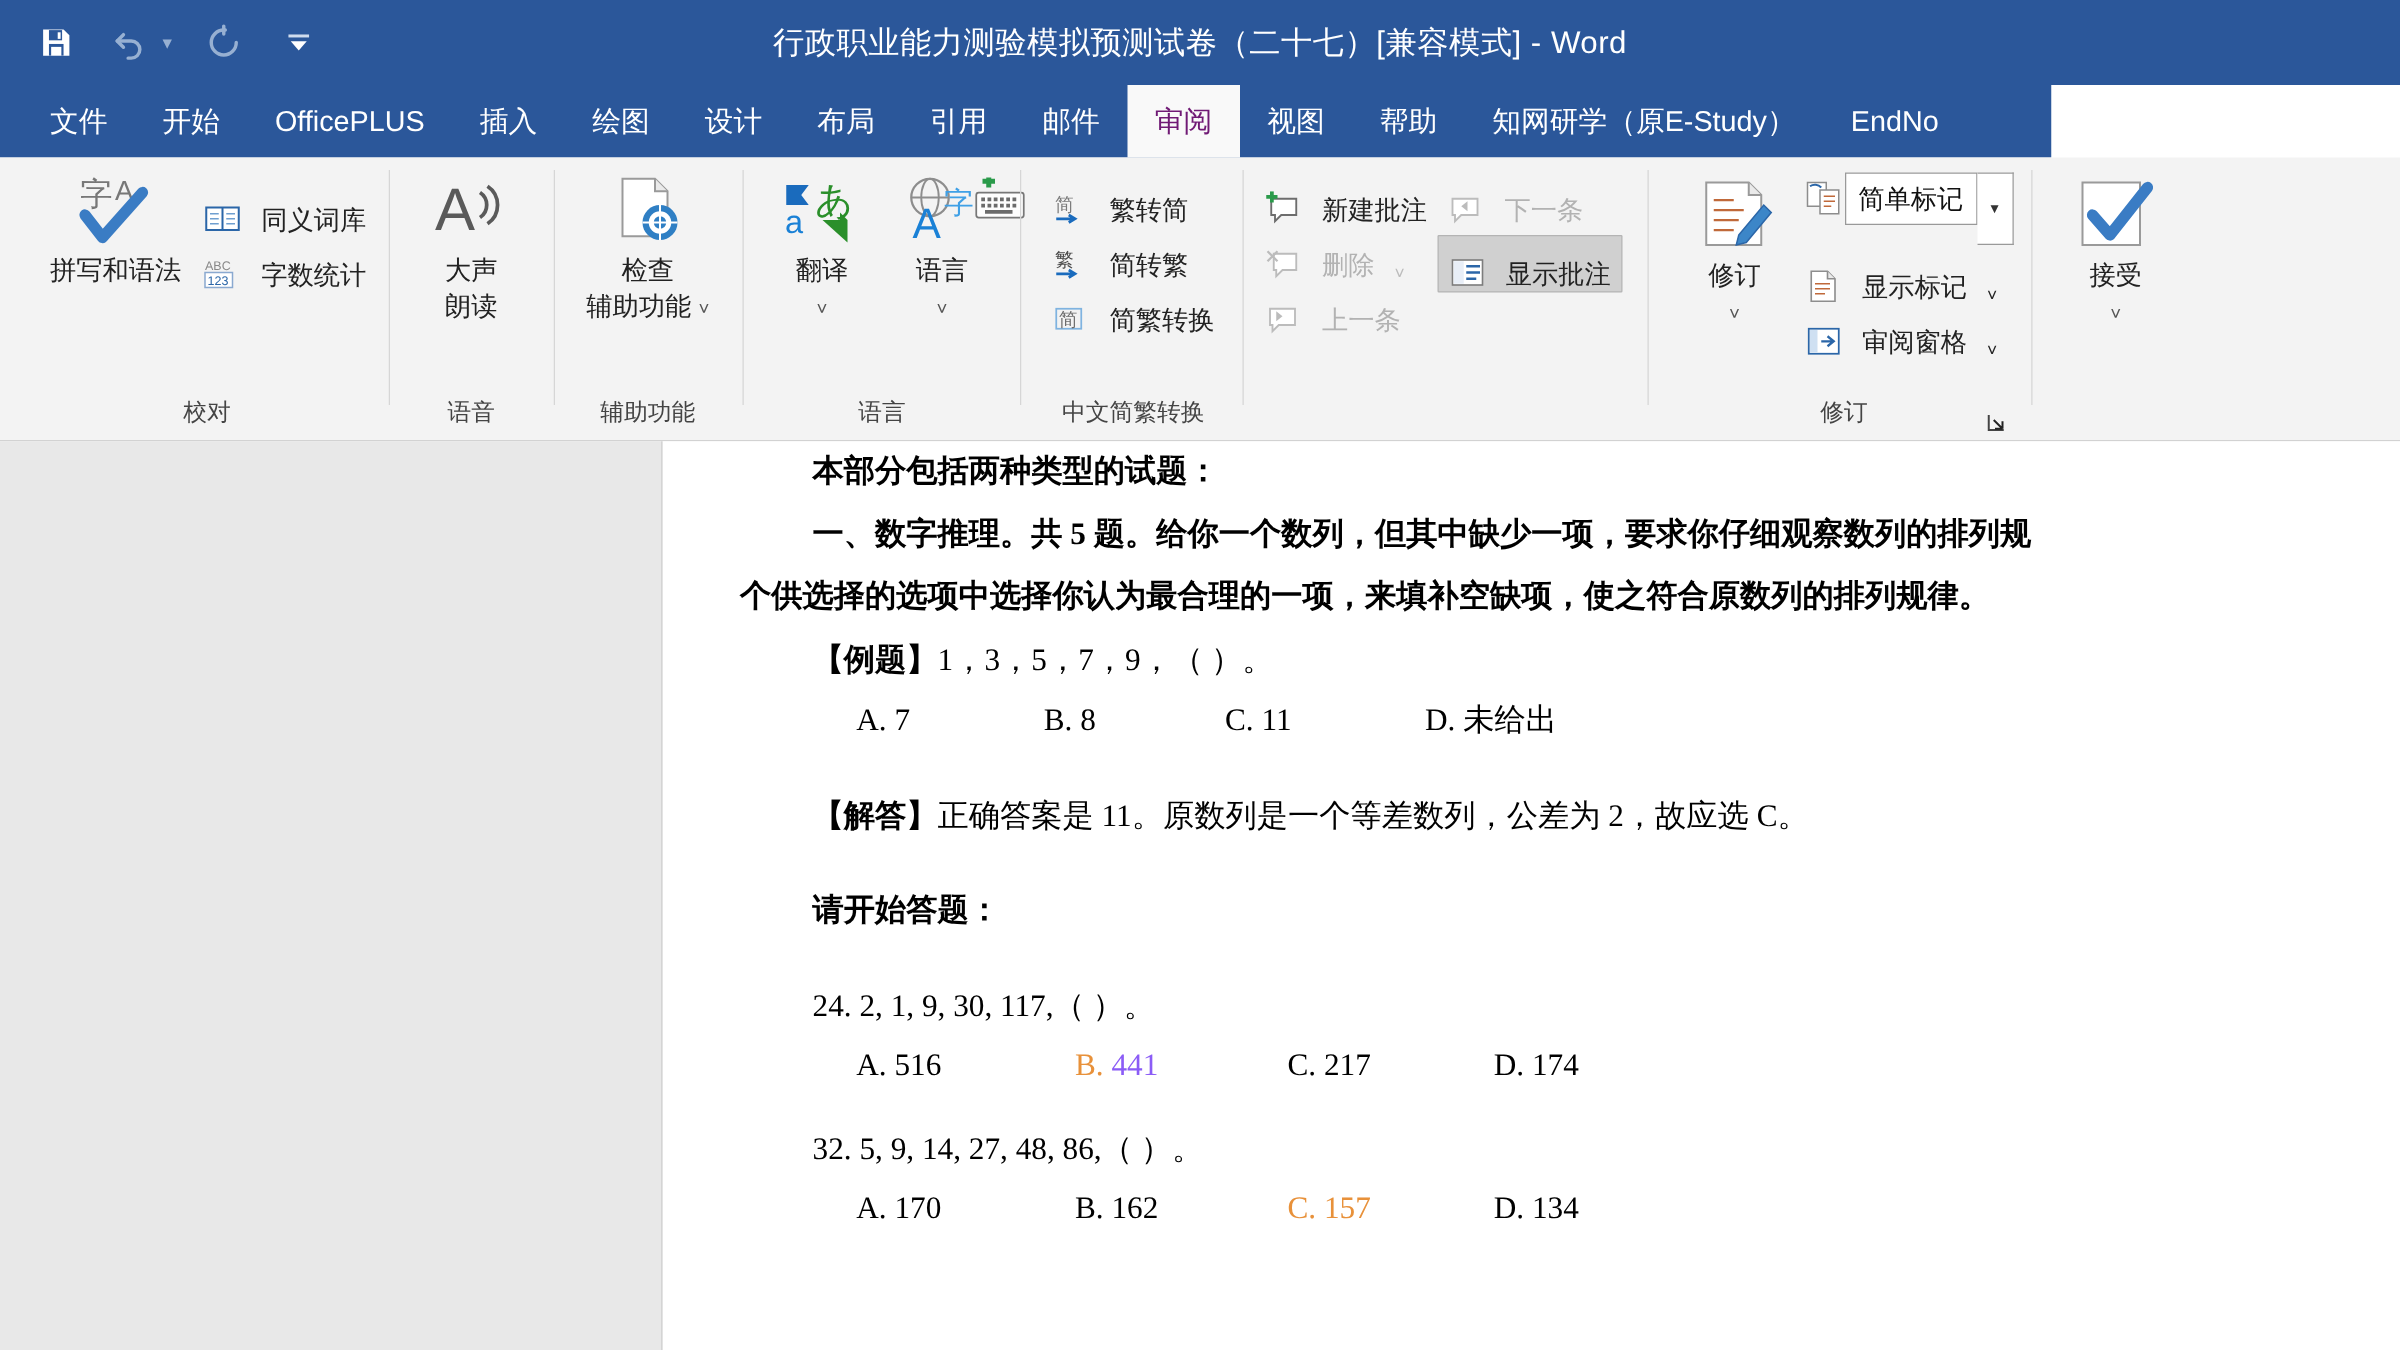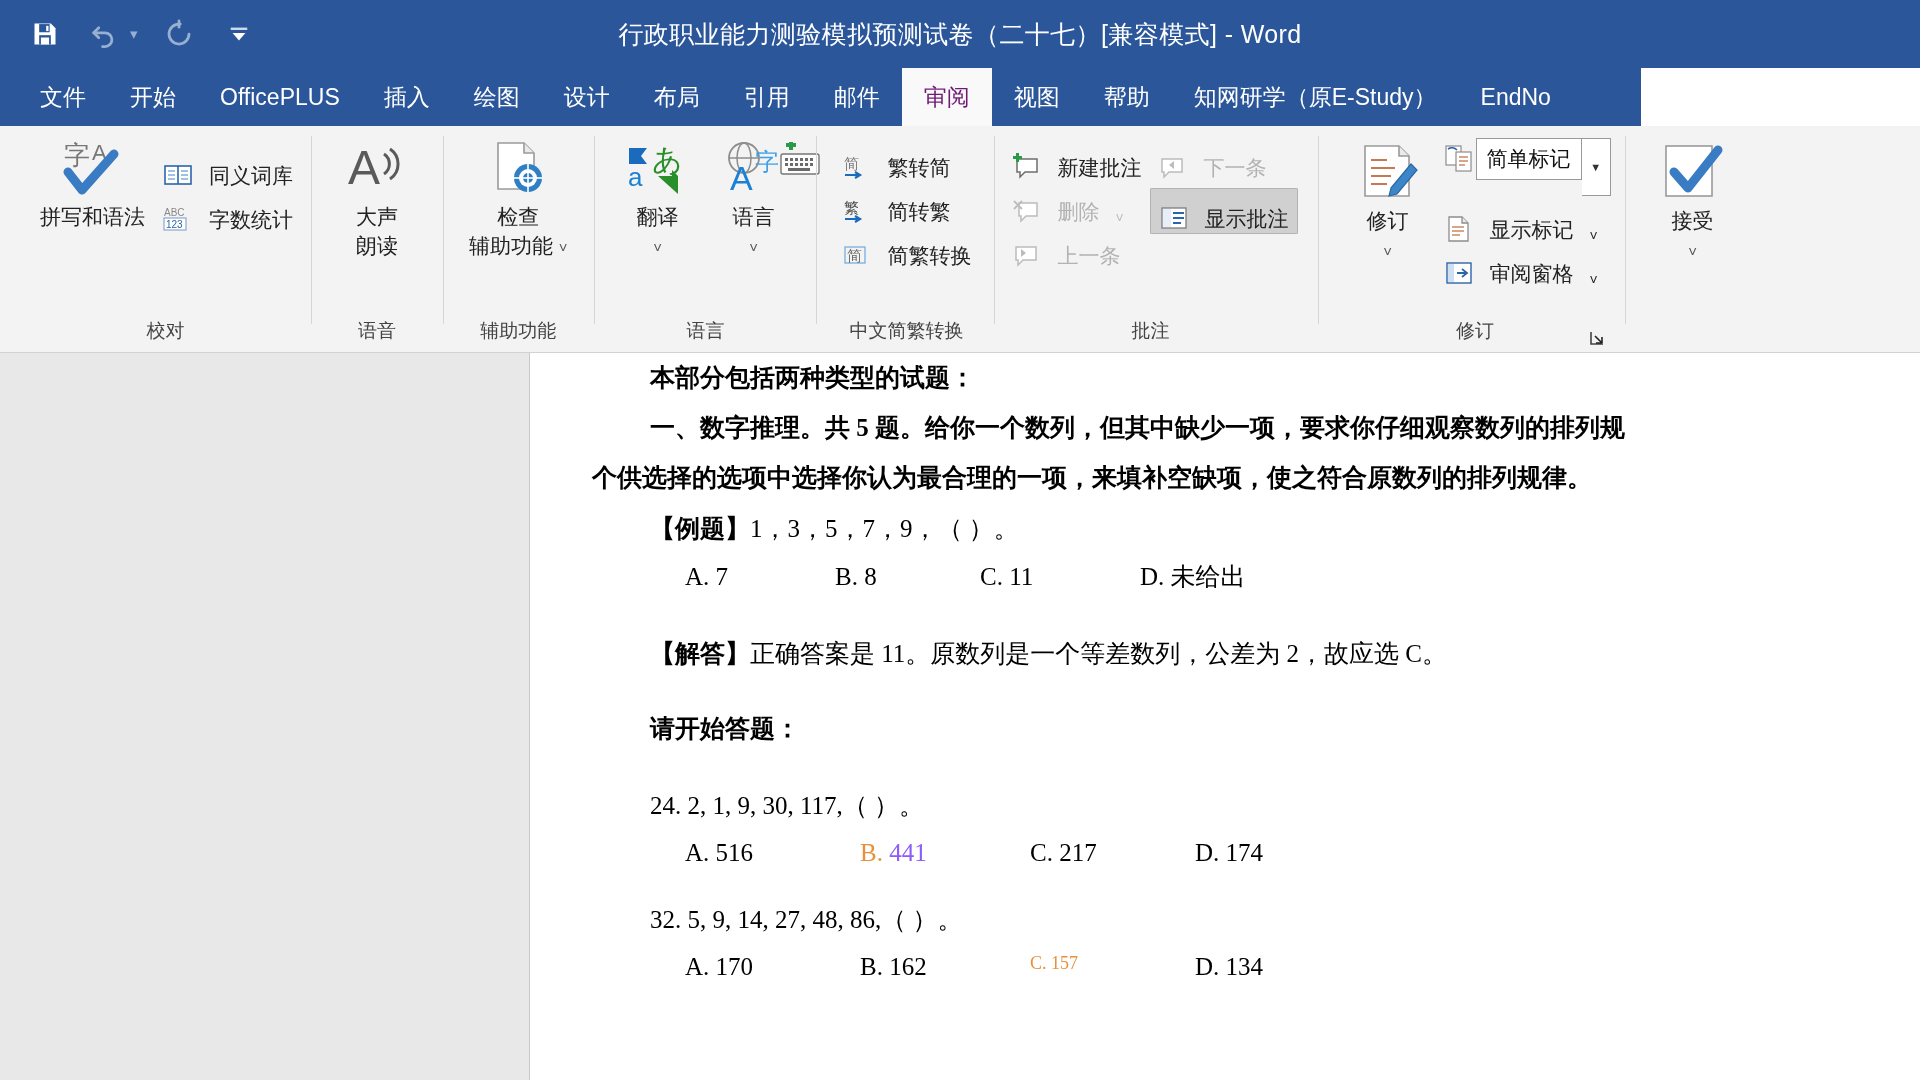--- a/index.html
+++ b/index.html
@@ -538,21 +538,20 @@
                   <rect x="13" y="7" width="11" height="2"></rect>
                   <rect x="13" y="12" width="11" height="2"></rect>
                   <rect x="13" y="17" width="8" height="2"></rect>
                 </g>
               </svg>
             </span>
             <span>显示批注</span>
           </div>
         </div>
       </div>
-      <div class="rb-label">批注</div>
     </div>
 
     <div class="rb-group" style="padding-left:22px;padding-right:14px;">
       <div class="rb-body">
         <div class="big-btn" style="padding-top:8px;">
           <div class="big-icon">
             <svg width="70" height="62" viewBox="0 0 70 62">
               <path d="M12 4 h34 l10 10 v40 h-44 z" fill="#ffffff" stroke="#9a9a9a" stroke-width="1.6"></path>
               <path d="M46 4 v10 h10" fill="#eaeaea" stroke="#9a9a9a" stroke-width="1.6"></path>
               <g stroke="#c0693a" stroke-width="1.8">
@@ -656,17 +655,17 @@
         <div class="ln doc-p" style="left: 120px; top: 288px; font-size: 25px;"><span style="font-weight: bold;">【解答】</span><span>正确答案是 11。原数列是一个等差数列，公差为 2，故应选 C。</span></div>
         <div class="ln doc-p" style="left: 120px; top: 363px; font-size: 25px;"><span style="font-weight: bold;">请开始答题：</span></div>
         <div class="ln doc-p" style="left: 120px; top: 440px; font-size: 25px;"><span>24.  </span><span>2, 1, 9, 30, 117,（    ）。</span></div>
         <div class="ln doc-p" style="left: 155px; top: 487px; font-size: 25px;"><span>A.  </span><span>516</span></div>
         <div class="ln doc-p" style="left: 330px; top: 487px; font-size: 25px;"><span style="color: rgb(232, 145, 58);">B.  </span><span style="color: #8b5cf6;">441</span></div>
         <div class="ln doc-p" style="left: 500px; top: 487px; font-size: 25px;"><span>C.  </span><span>217</span></div>
         <div class="ln doc-p" style="left: 665px; top: 487px; font-size: 25px;"><span>D.  </span><span>174</span></div>
         <div class="ln doc-p" style="left: 120px; top: 554px; font-size: 25px;"><span>32.  </span><span>5, 9, 14, 27, 48, 86,（    ）。</span></div>
         <div class="ln doc-p" style="left: 155px; top: 601px; font-size: 25px;"><span>A.  </span><span>170</span></div>
         <div class="ln doc-p" style="left: 330px; top: 601px; font-size: 25px;"><span>B.  </span><span>162</span></div>
-        <div class="ln doc-p" style="left: 500px; top: 601px; font-size: 18px;"><span style="color: rgb(232, 145, 58);">C.  </span><span style="color: rgb(232, 145, 58);">157</span></div>
+        <div class="ln doc-p" style="left: 500px; top: 601px; font-size: 25px;"><span style="color: rgb(232, 145, 58);">C.  </span><span style="color: rgb(232, 145, 58);">157</span></div>
         <div class="ln doc-p" style="left: 665px; top: 601px; font-size: 25px;"><span>D.  </span><span>134</span></div>
       </div>
   </div>
 </div>
 
 </body></html>

